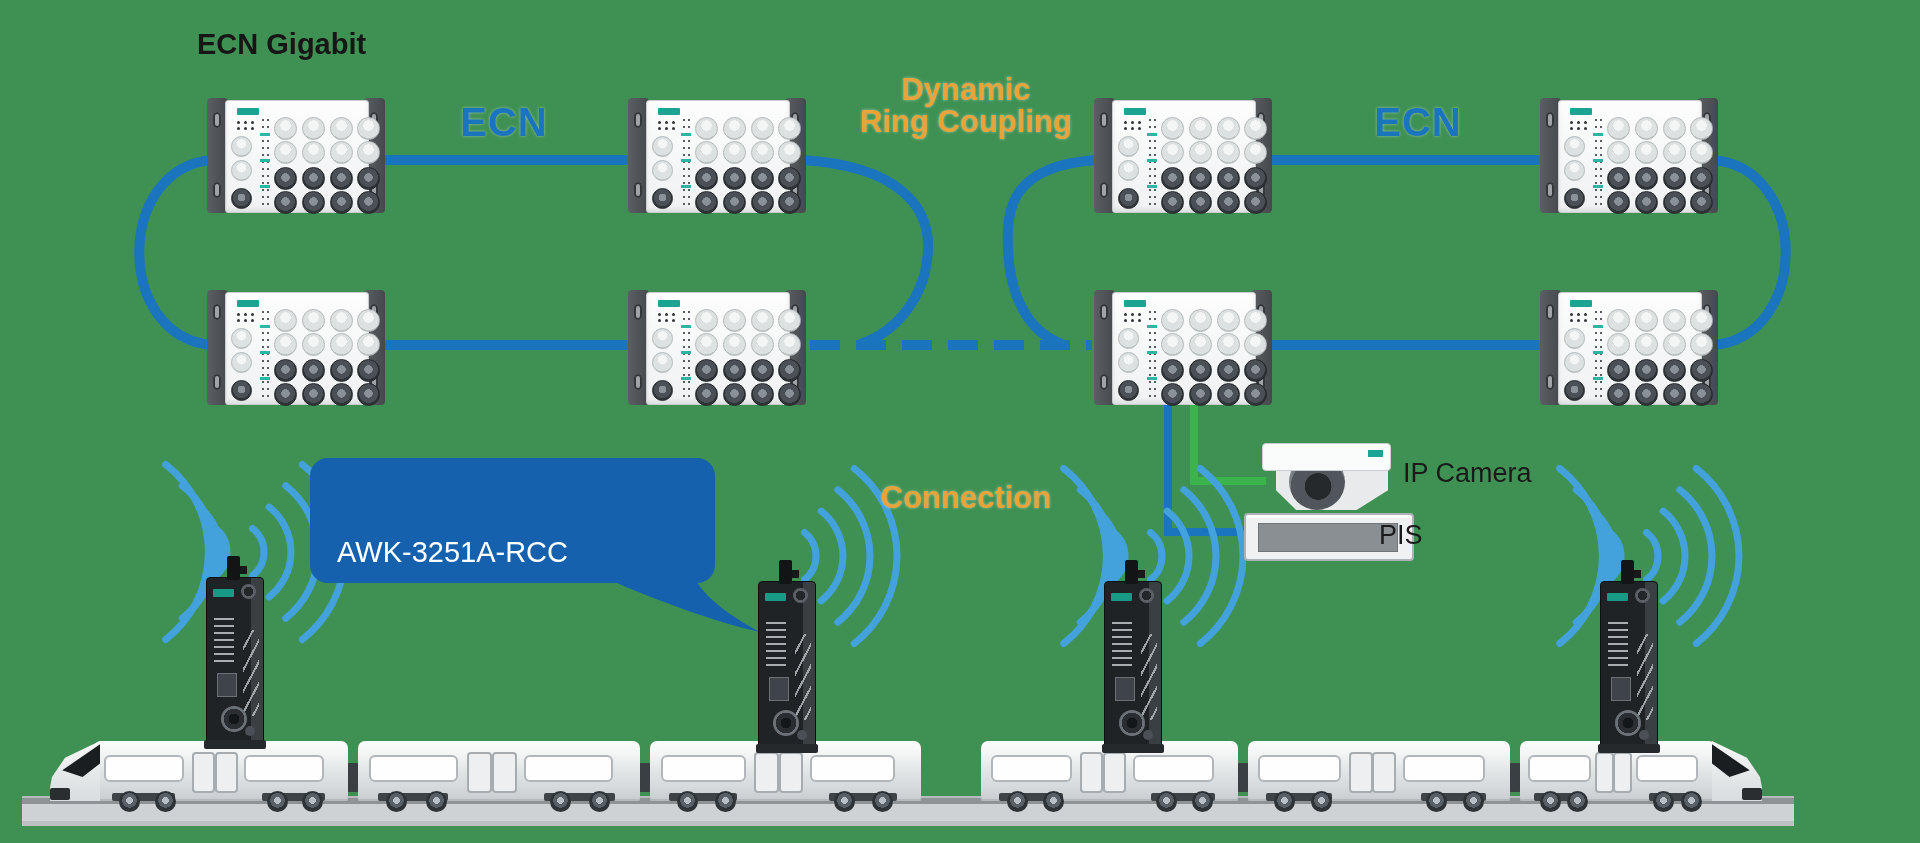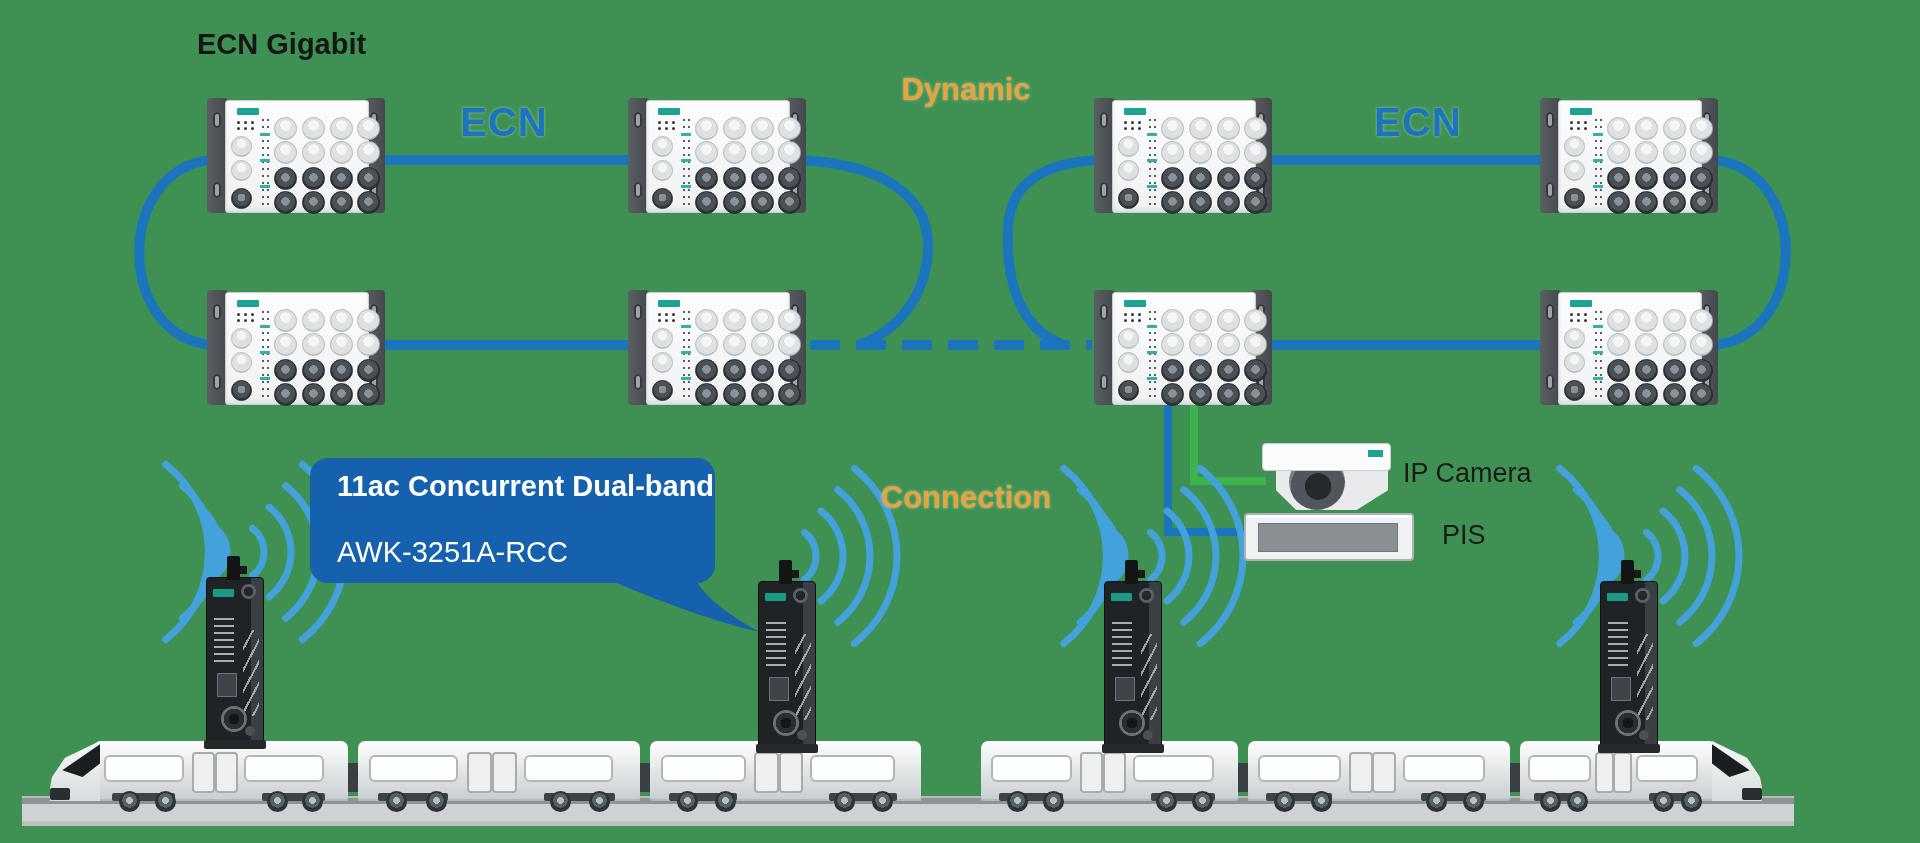--- a/index.html
+++ b/index.html
@@ -613,22 +613,22 @@
   </div>
 
   <div class="pisbox">
     <div class="scr"></div>
   </div>
 
   <div class="lbl title1" style="left:197px;top:28px;">ECN Gigabit</div>
   <div class="lbl ecn halo" style="left:504px;top:100px;">ECN</div>
   <div class="lbl ecn halo" style="left:1418px;top:100px;">ECN</div>
   <div class="lbl orange halo" style="left:966px;top:72px;">Dynamic</div>
+  <div class="lbl orange halo" style="left:966px;top:104px;">Ring Coupling</div>
   <div class="lbl orange halo" style="left:966px;top:480px;">Connection</div>
   <div class="lbl blk" style="left:1403px;top:458px;">IP Camera</div>
-  <div class="lbl blk" style="left:1442px;top:520px;">PIS</div>
+  <div class="lbl blk" style="left:1379px;top:520px;">PIS</div>
 
   <div class="callout">
-    <div class="l b" style="top:12px;">11ac Concurrent Dual-band</div>
     <div class="l" style="top:78px;">AWK-3251A-RCC</div>
   </div>
 
 </div>
 
 </body></html>

